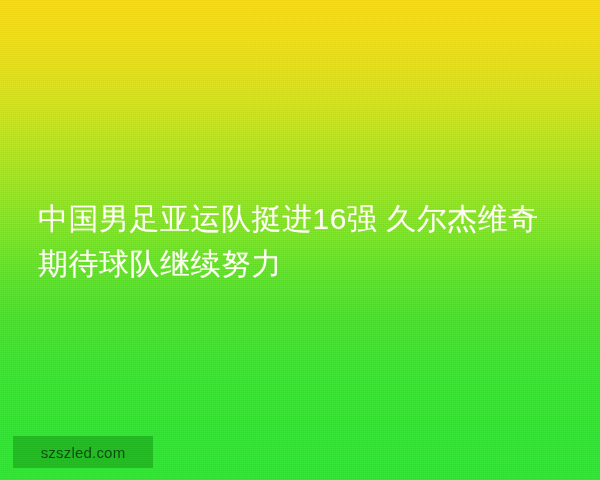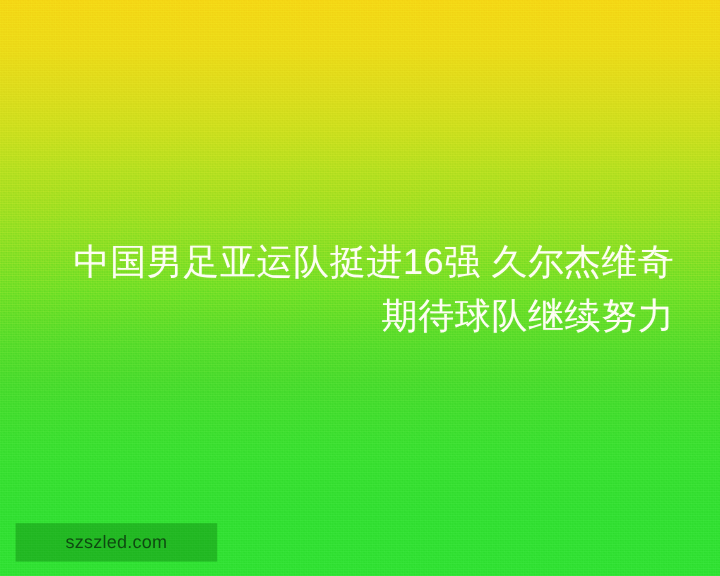--- a/index.html
+++ b/index.html
@@ -55,35 +55,35 @@
     background-size: 2px 2px, 2px 2px, 4px 4px;
     mix-blend-mode: overlay;
   }
 
   #headline {
     position: absolute;
     left: 0;
     right: 0;
     top: 196px;
     padding: 0 38px;
-    text-align: right;
+    text-align: left;
     color: #fdfdf2;
     font-size: 30px;
     line-height: 45px;
     font-weight: 400;
     letter-spacing: .5px;
     white-space: pre-wrap;
     text-shadow: 0 0 1px rgba(255,255,255,.35);
   }
 
   #watermark {
     position: absolute;
     left: 13px;
     top: 436px;
-    width: 168px;
+    width: 140px;
     height: 32px;
     background: rgba(0, 92, 0, .30);
     display: flex;
     align-items: center;
     justify-content: center;
   }
   #watermark-text {
     color: #0d3f10;
     font-size: 15px;
     line-height: 1;

